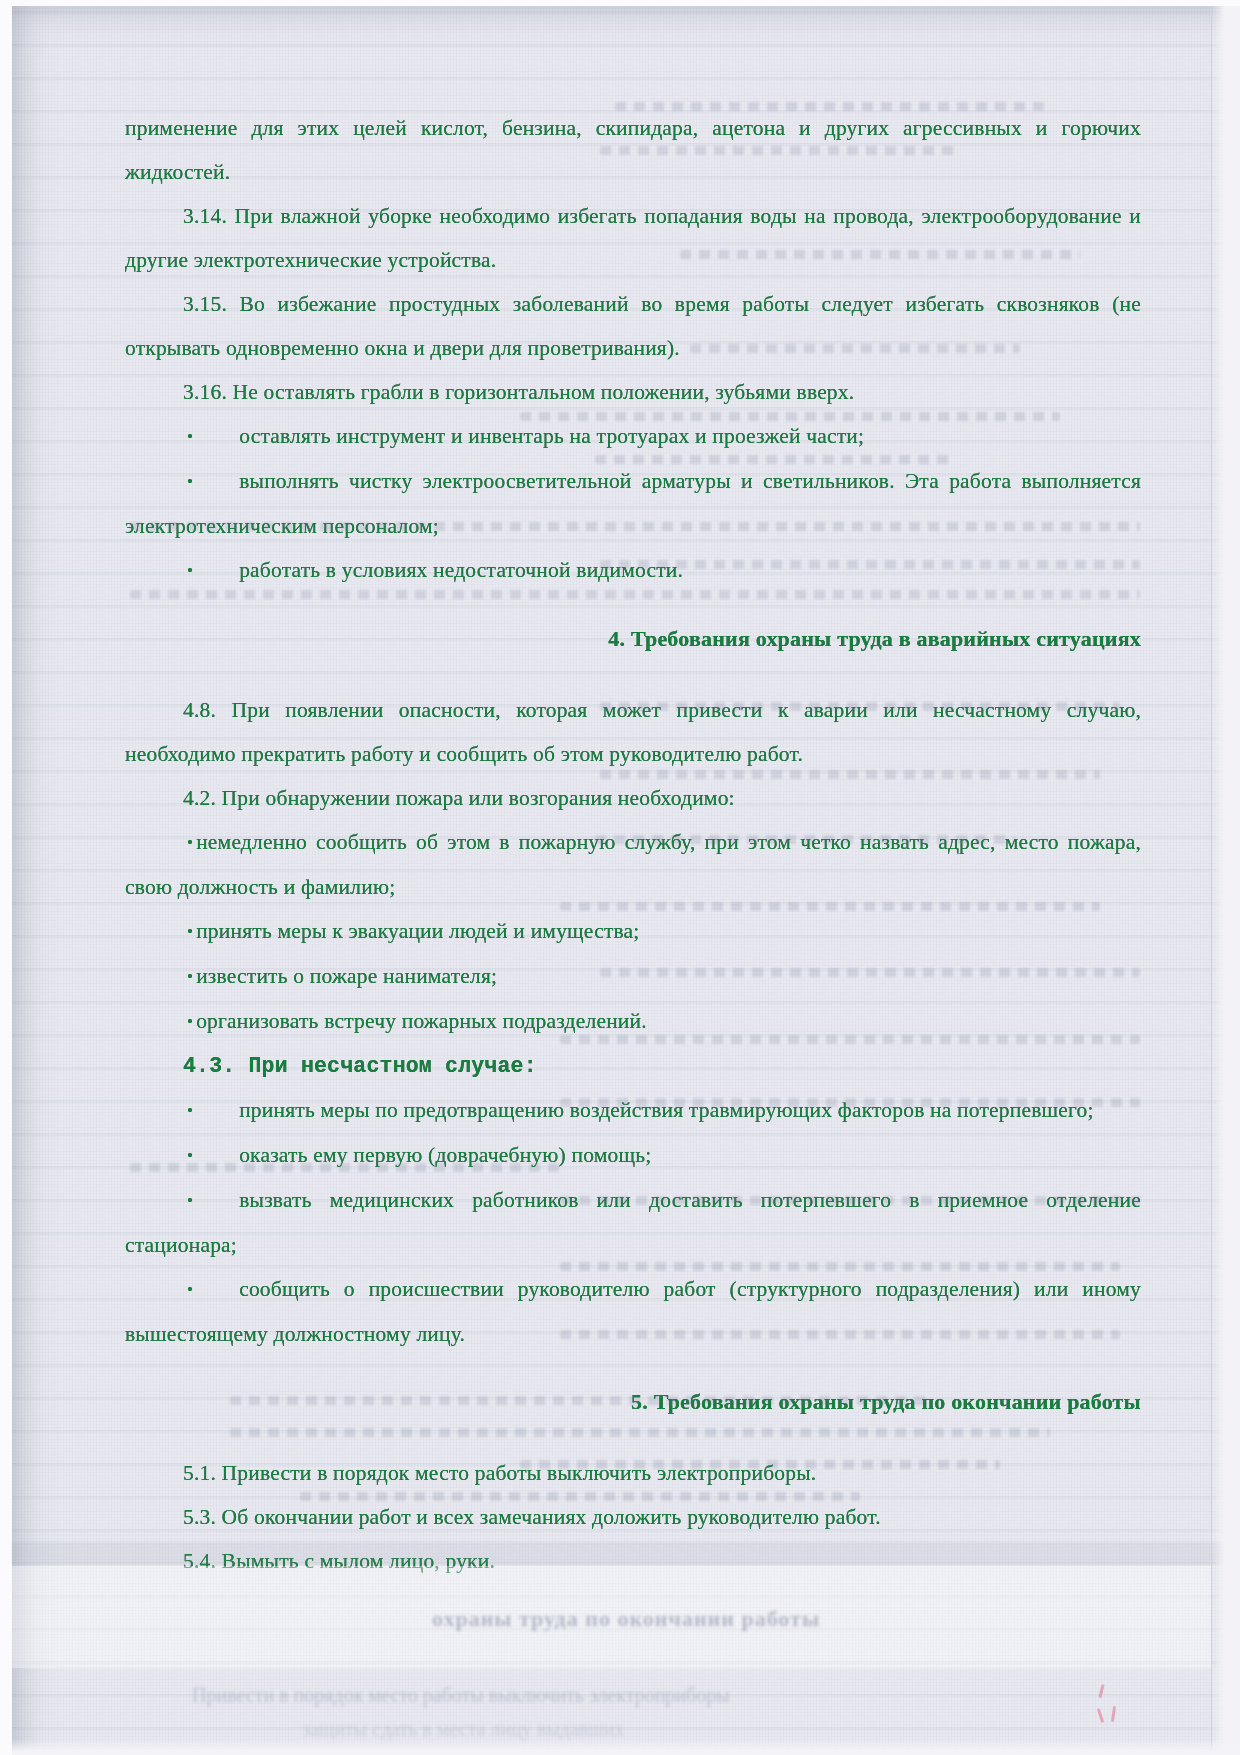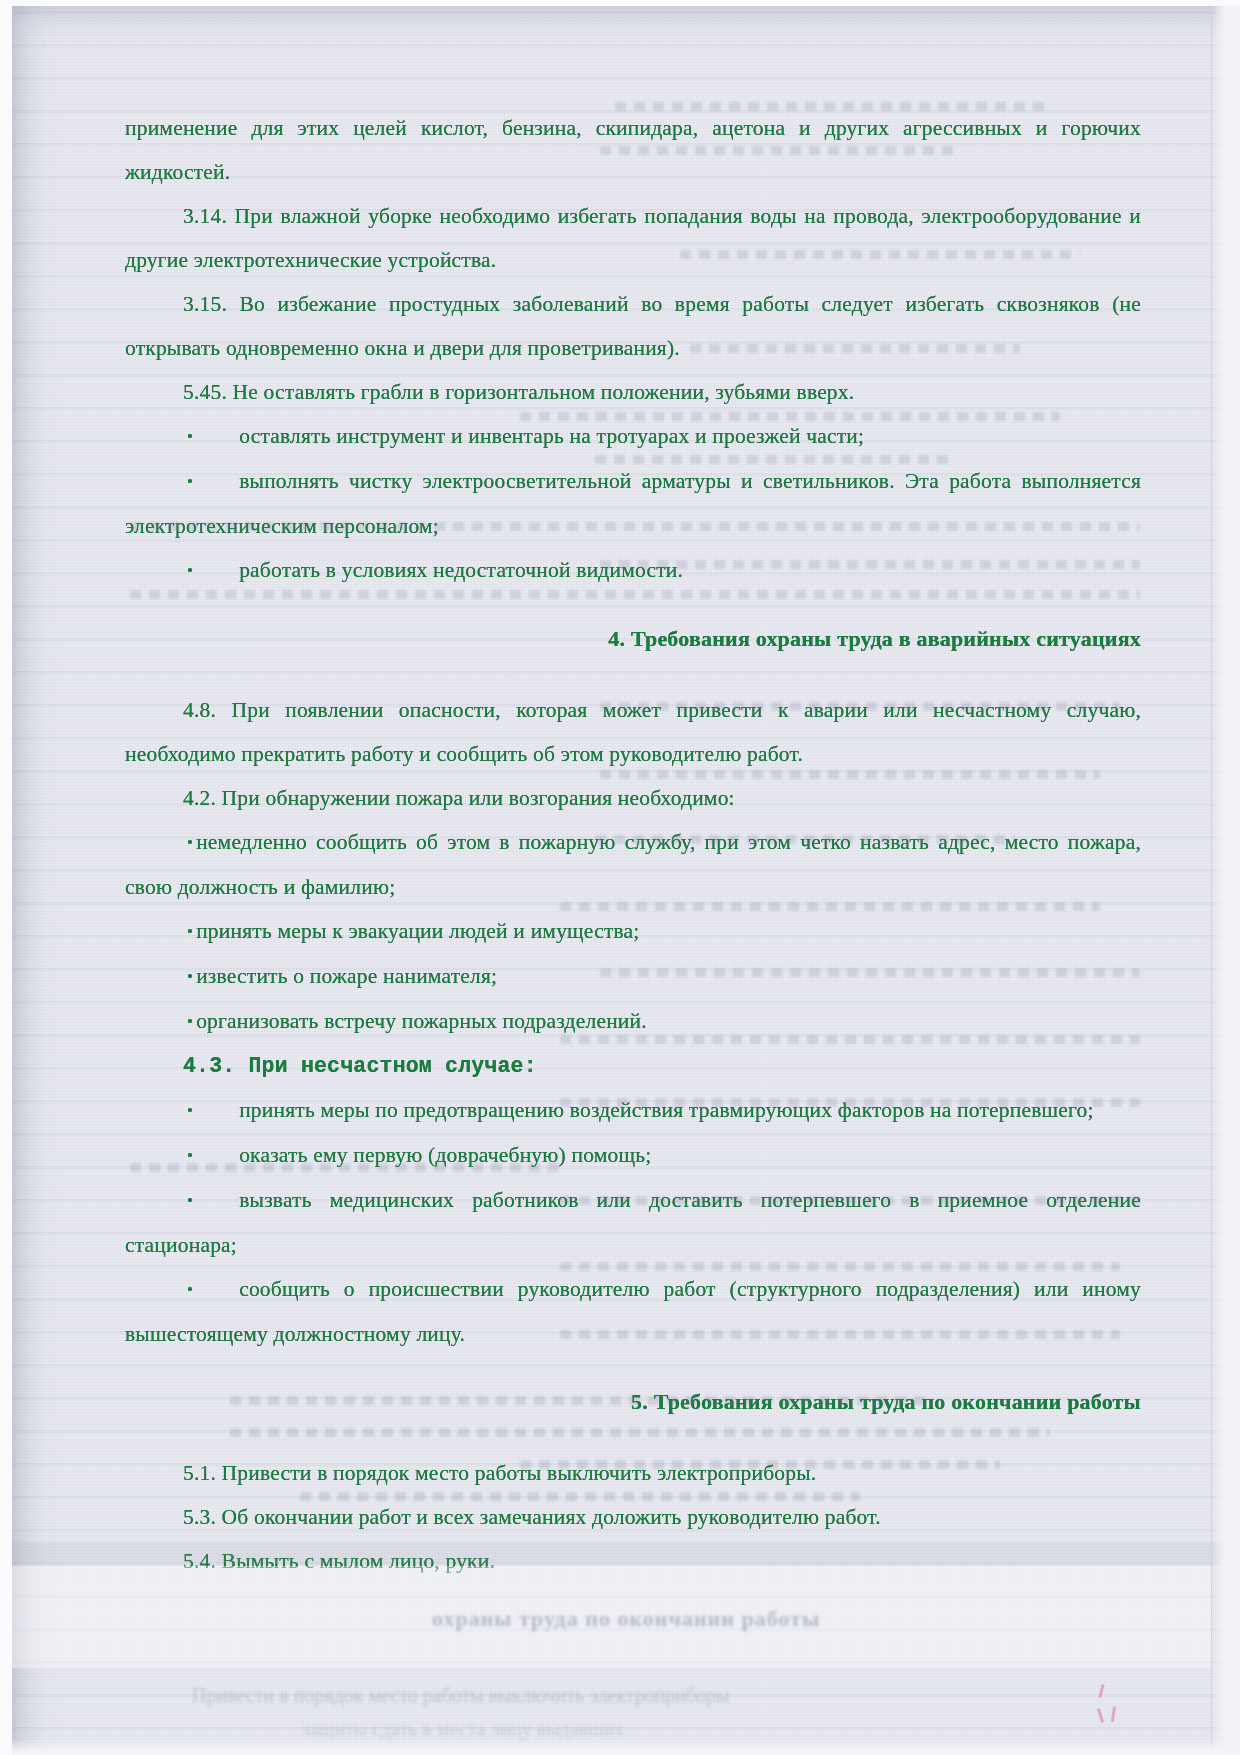--- a/index.html
+++ b/index.html
@@ -94,21 +94,21 @@
 
   <div class="content">
 
     <p class="p">применение для этих целей кислот, бензина, скипидара, ацетона и других агрессивных и горючих жидкостей.</p>
 
 
     <p class="p ind">3.14. При влажной уборке необходимо избегать попадания воды на провода, электрооборудование и другие электротехнические устройства.</p>
 
     <p class="p ind">3.15. Во избежание простудных заболеваний во время работы следует избегать сквозняков (не открывать одновременно окна и двери для проветривания).</p>
 
-    <p class="p ind">5.45. Не оставлять грабли в горизонтальном положении, зубьями вверх.</p>
+    <p class="p ind">3.16. Не оставлять грабли в горизонтальном положении, зубьями вверх.</p>
 
 
     <p class="li"><span class="b">•</span><span class="gapw"></span><span>оставлять инструмент и инвентарь на тротуарах и проезжей части;</span></p>
 
     <p class="li"><span class="b">•</span><span class="gapw"></span><span>выполнять чистку электроосветительной арматуры и светильников. Эта работа выполняется электротехническим персоналом;</span></p>
 
     <p class="li"><span class="b">•</span><span class="gapw"></span><span>работать в условиях недостаточной видимости.</span></p>
 
     <p class="p h">4.  Требования охраны труда в аварийных ситуациях</p>
 

